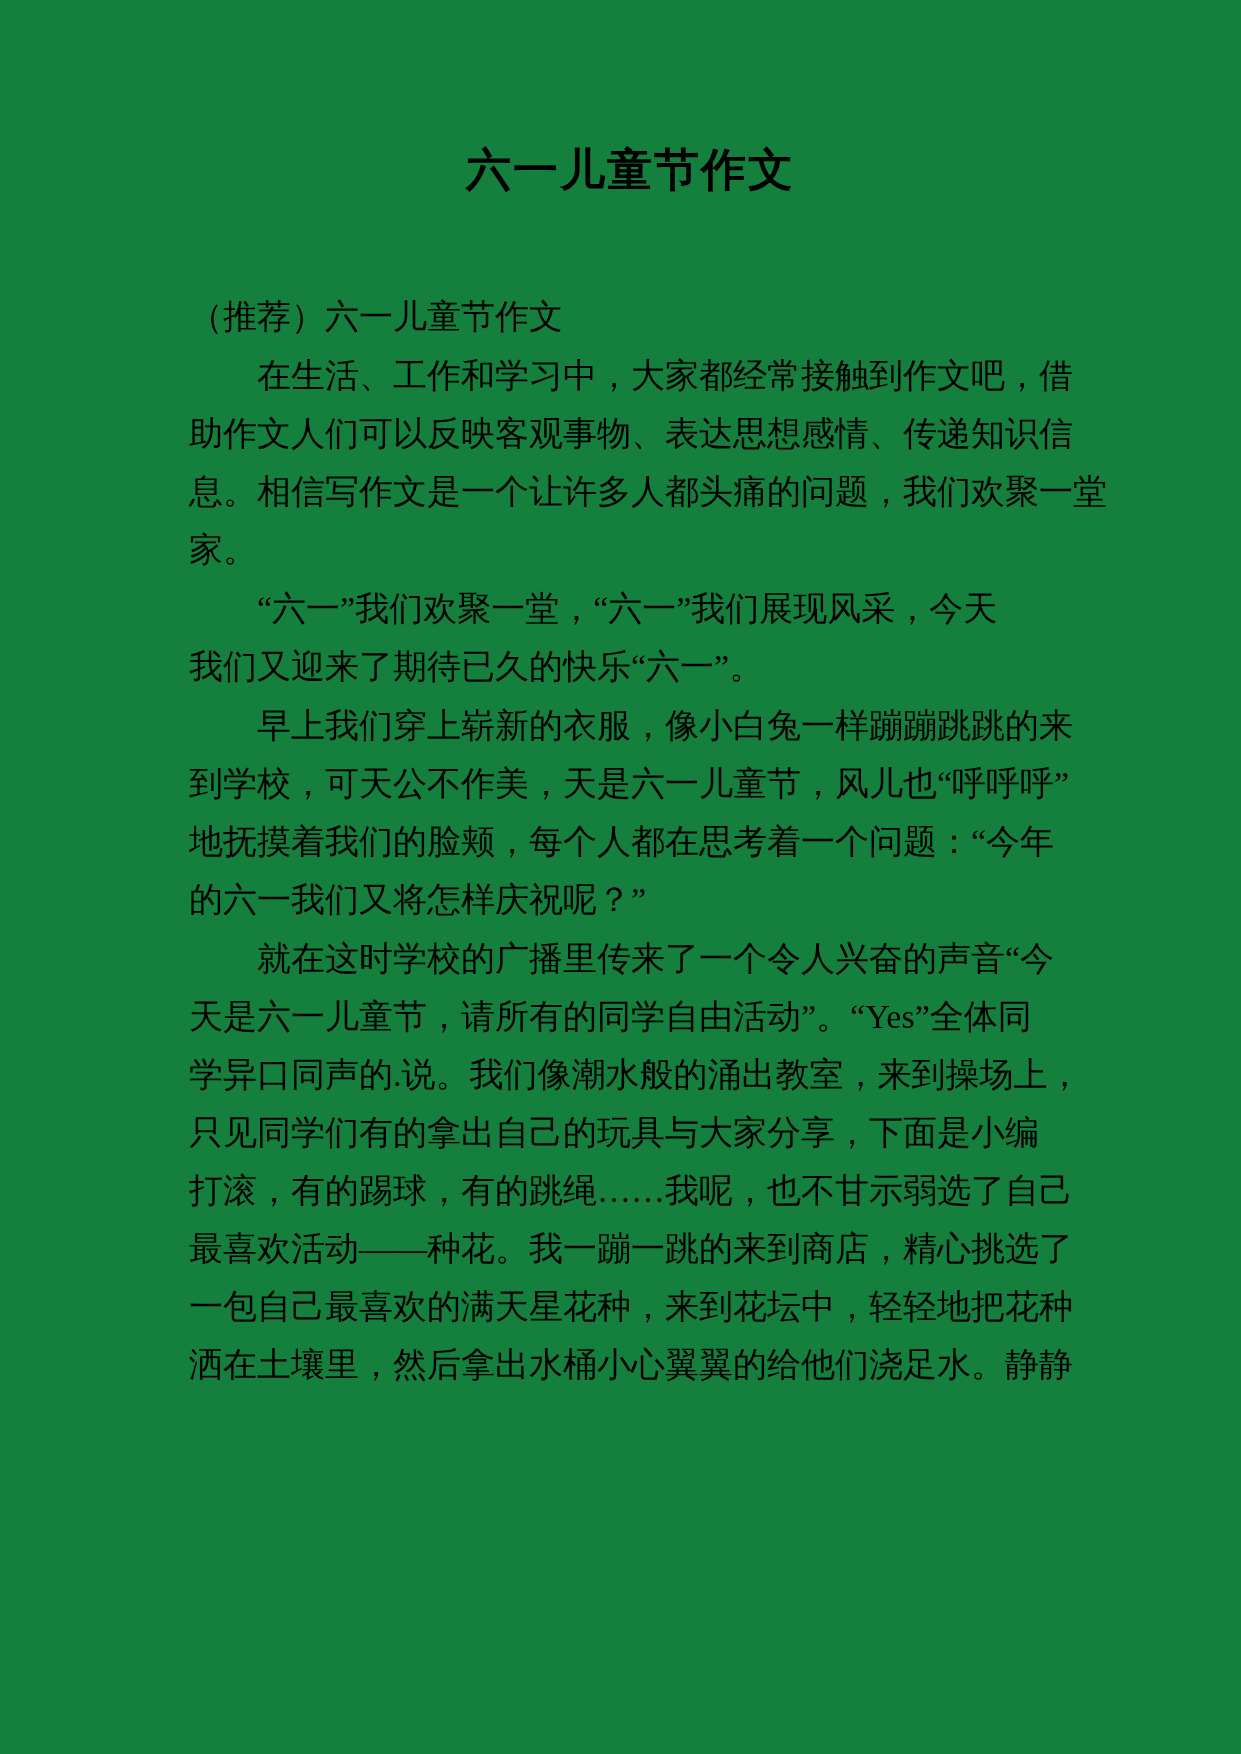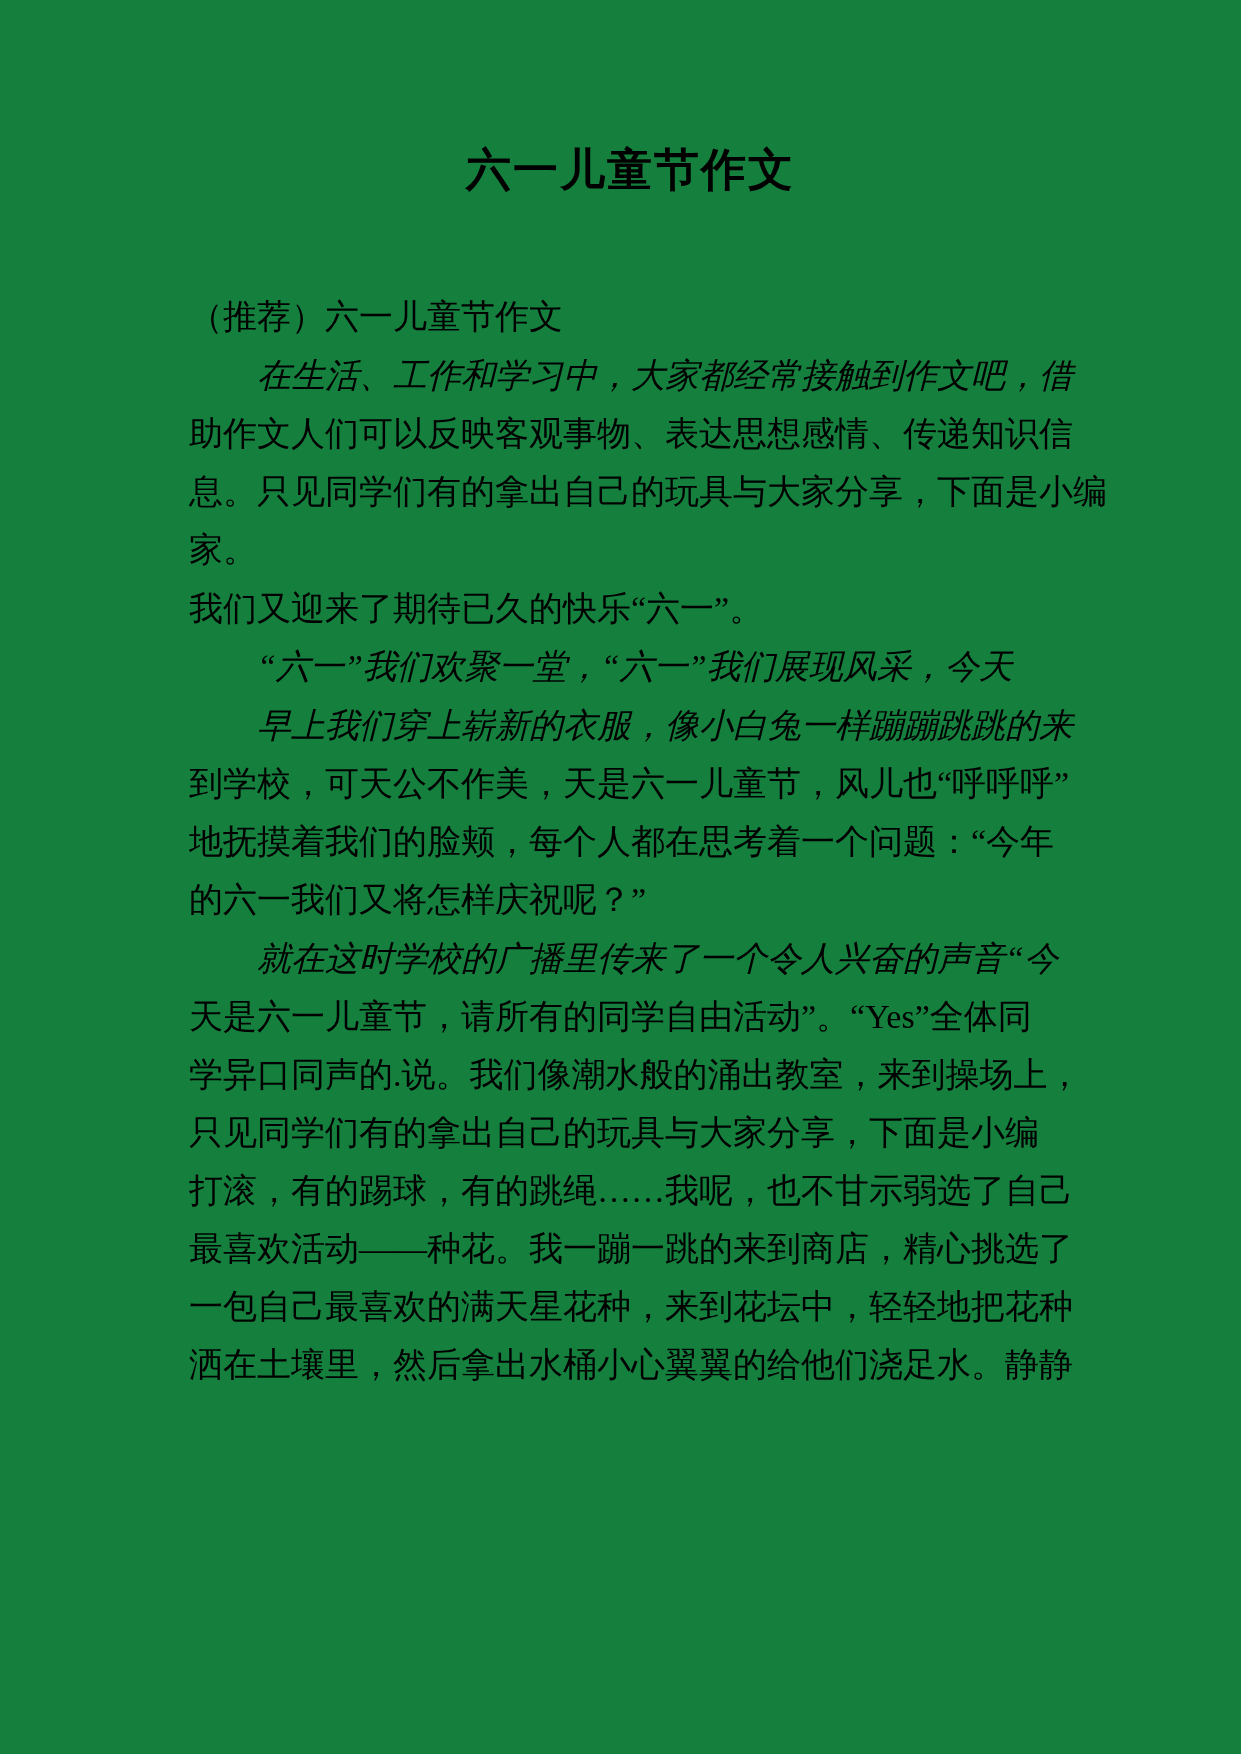--- a/index.html
+++ b/index.html
@@ -40,41 +40,40 @@
     margin-top: 58px;
   }
   .line {
     height: 58px;
     line-height: 58px;
     white-space: pre;
     overflow: visible;
   }
   .line.indent {
     padding-left: 68px;
-    font-style: italic;
   }
 </style>
 </head>
 <body>
 
 <div class="page">
   <h1 class="doc-title">六一儿童节作文</h1>
   <div class="doc-body" id="doc-body">
       <div class="block">
         <div class="line">（推荐）六一儿童节作文</div>
       </div>
       <div class="block">
         <div class="line indent">在生活、工作和学习中，大家都经常接触到作文吧，借</div>
         <div class="line">助作文人们可以反映客观事物、表达思想感情、传递知识信</div>
-        <div class="line">息。只见同学们有的拿出自己的玩具与大家分享，下面是小编</div>
+        <div class="line">息。相信写作文是一个让许多人都头痛的问题，我们欢聚一堂</div>
         <div class="line">家。</div>
       </div>
       <div class="block">
+        <div class="line indent">“六一”我们欢聚一堂，“六一”我们展现风采，今天</div>
         <div class="line">我们又迎来了期待已久的快乐“六一”。</div>
-        <div class="line indent">“六一”我们欢聚一堂，“六一”我们展现风采，今天</div>
       </div>
       <div class="block">
         <div class="line indent">早上我们穿上崭新的衣服，像小白兔一样蹦蹦跳跳的来</div>
         <div class="line">到学校，可天公不作美，天是六一儿童节，风儿也“呼呼呼”</div>
         <div class="line">地抚摸着我们的脸颊，每个人都在思考着一个问题：“今年</div>
         <div class="line">的六一我们又将怎样庆祝呢？”</div>
       </div>
       <div class="block">
         <div class="line indent">就在这时学校的广播里传来了一个令人兴奋的声音“今</div>
         <div class="line">天是六一儿童节，请所有的同学自由活动”。“Yes”全体同</div>

